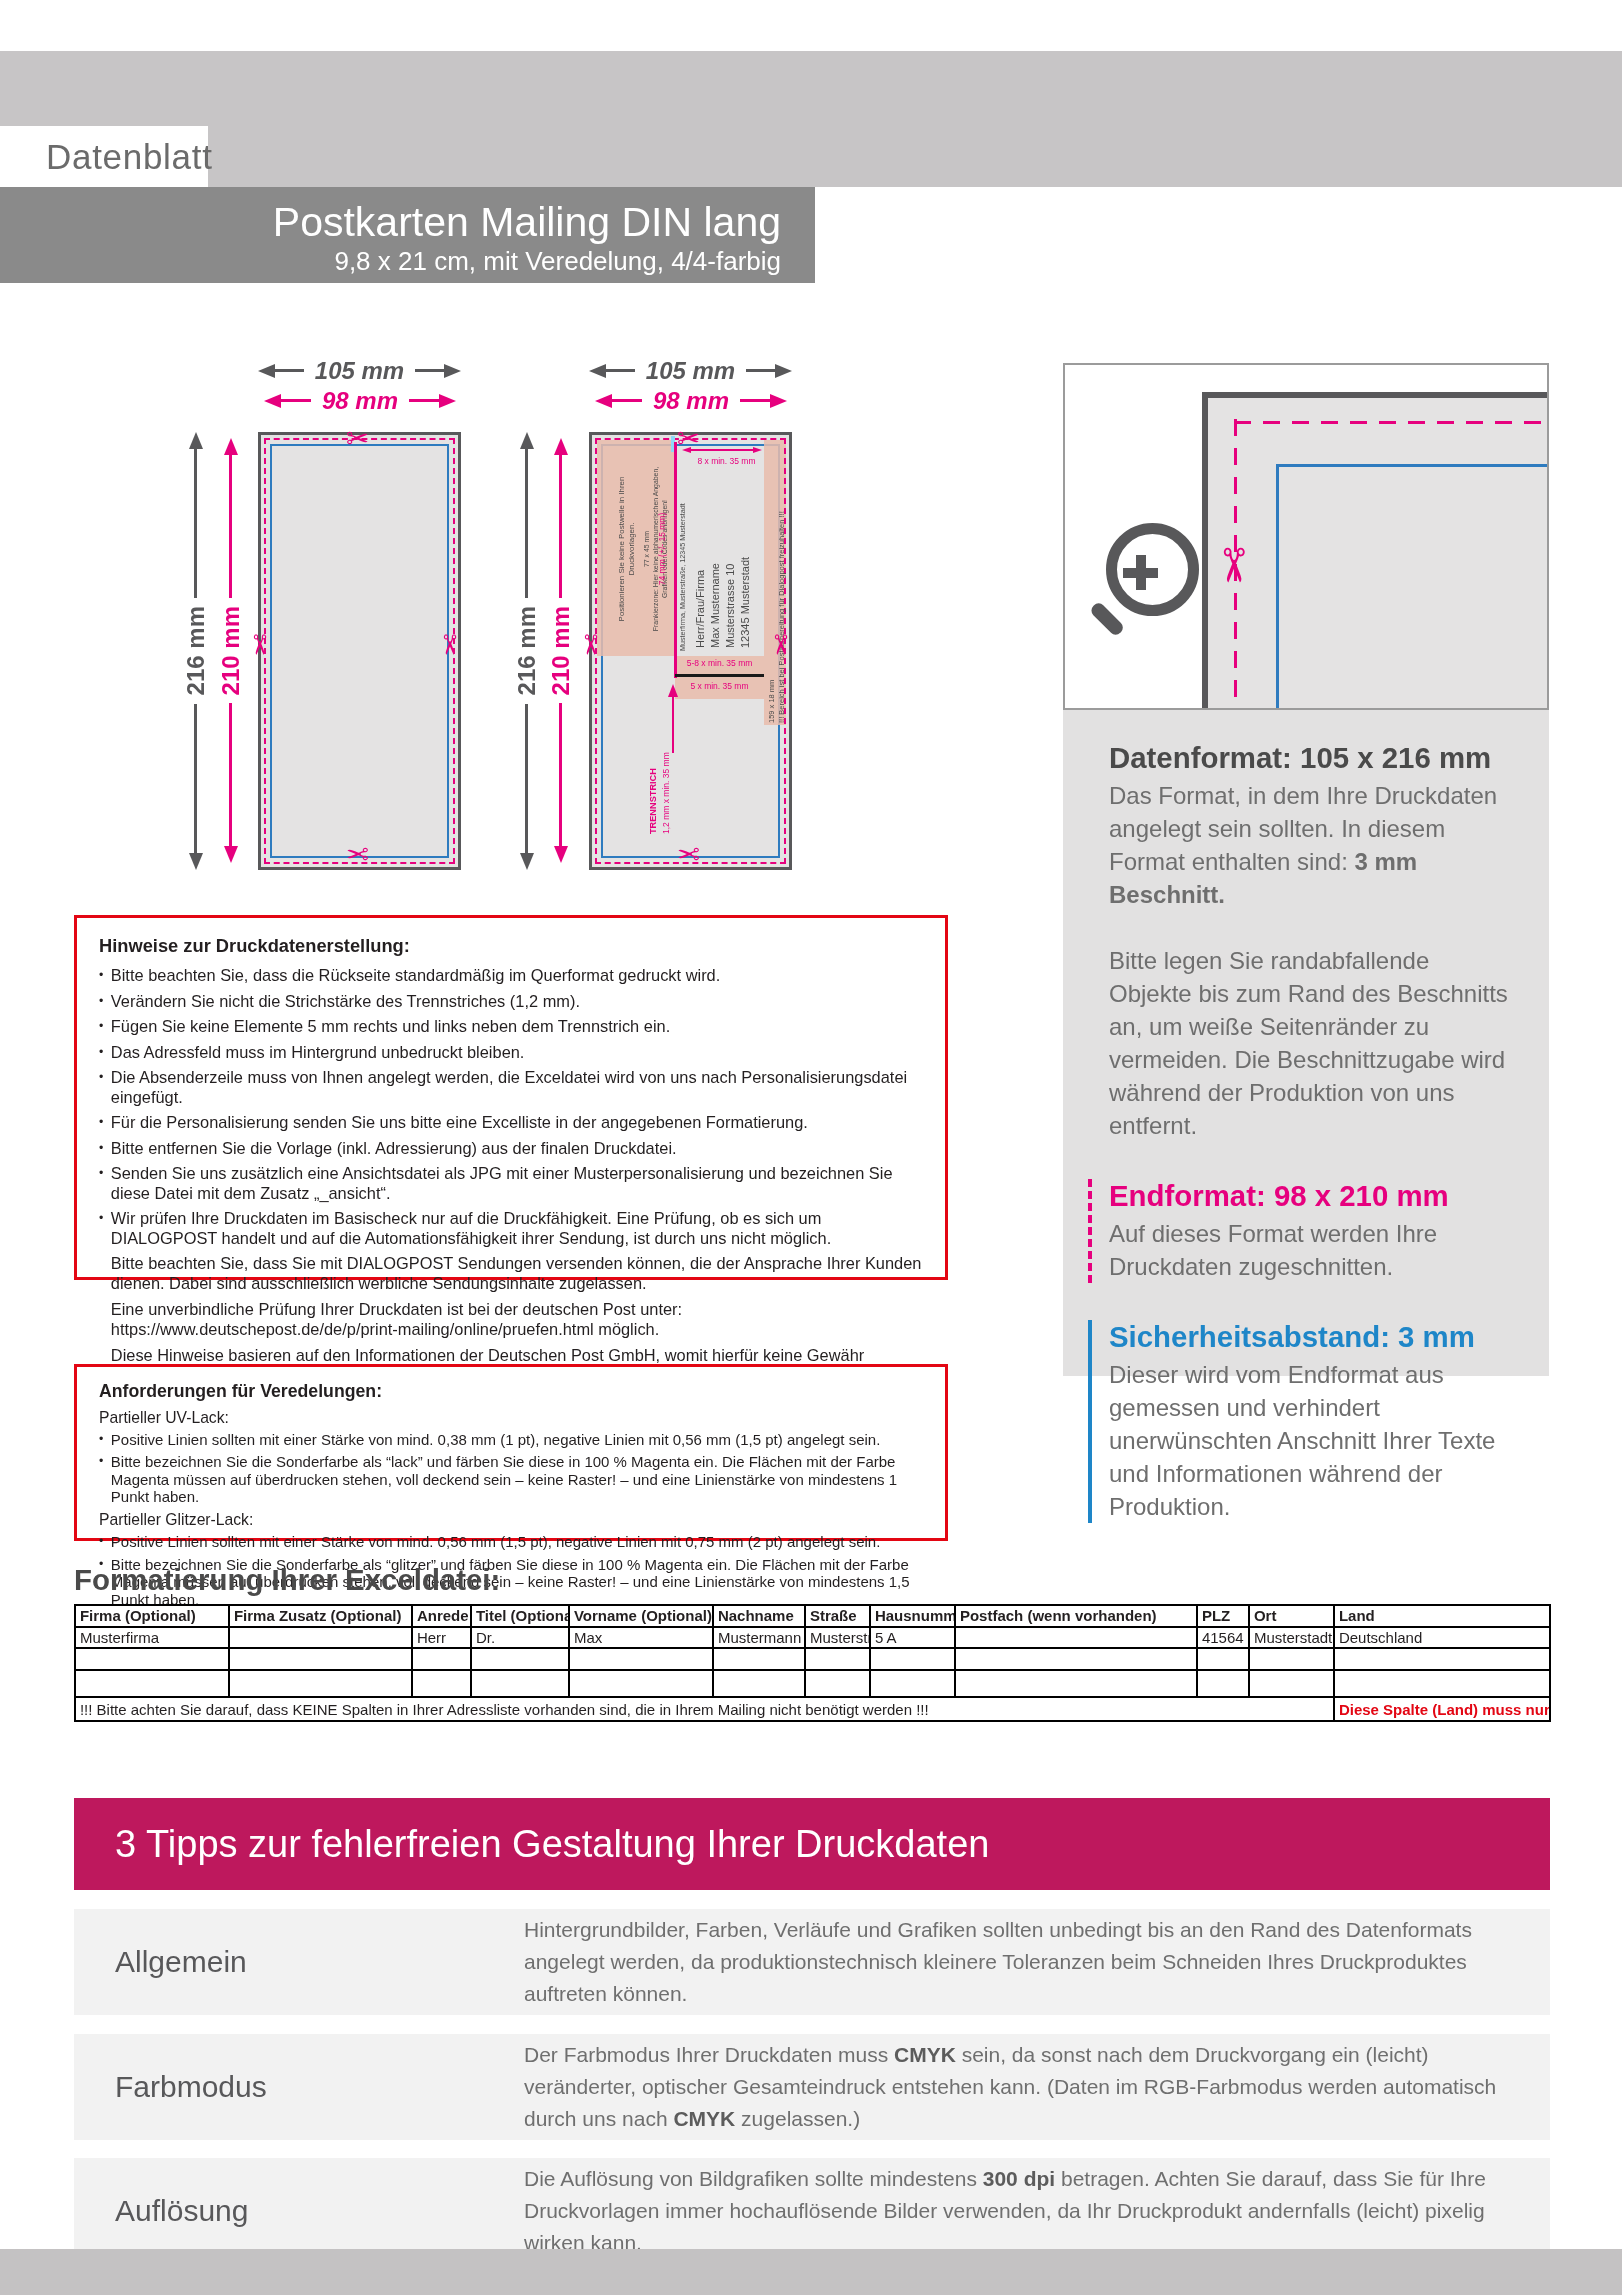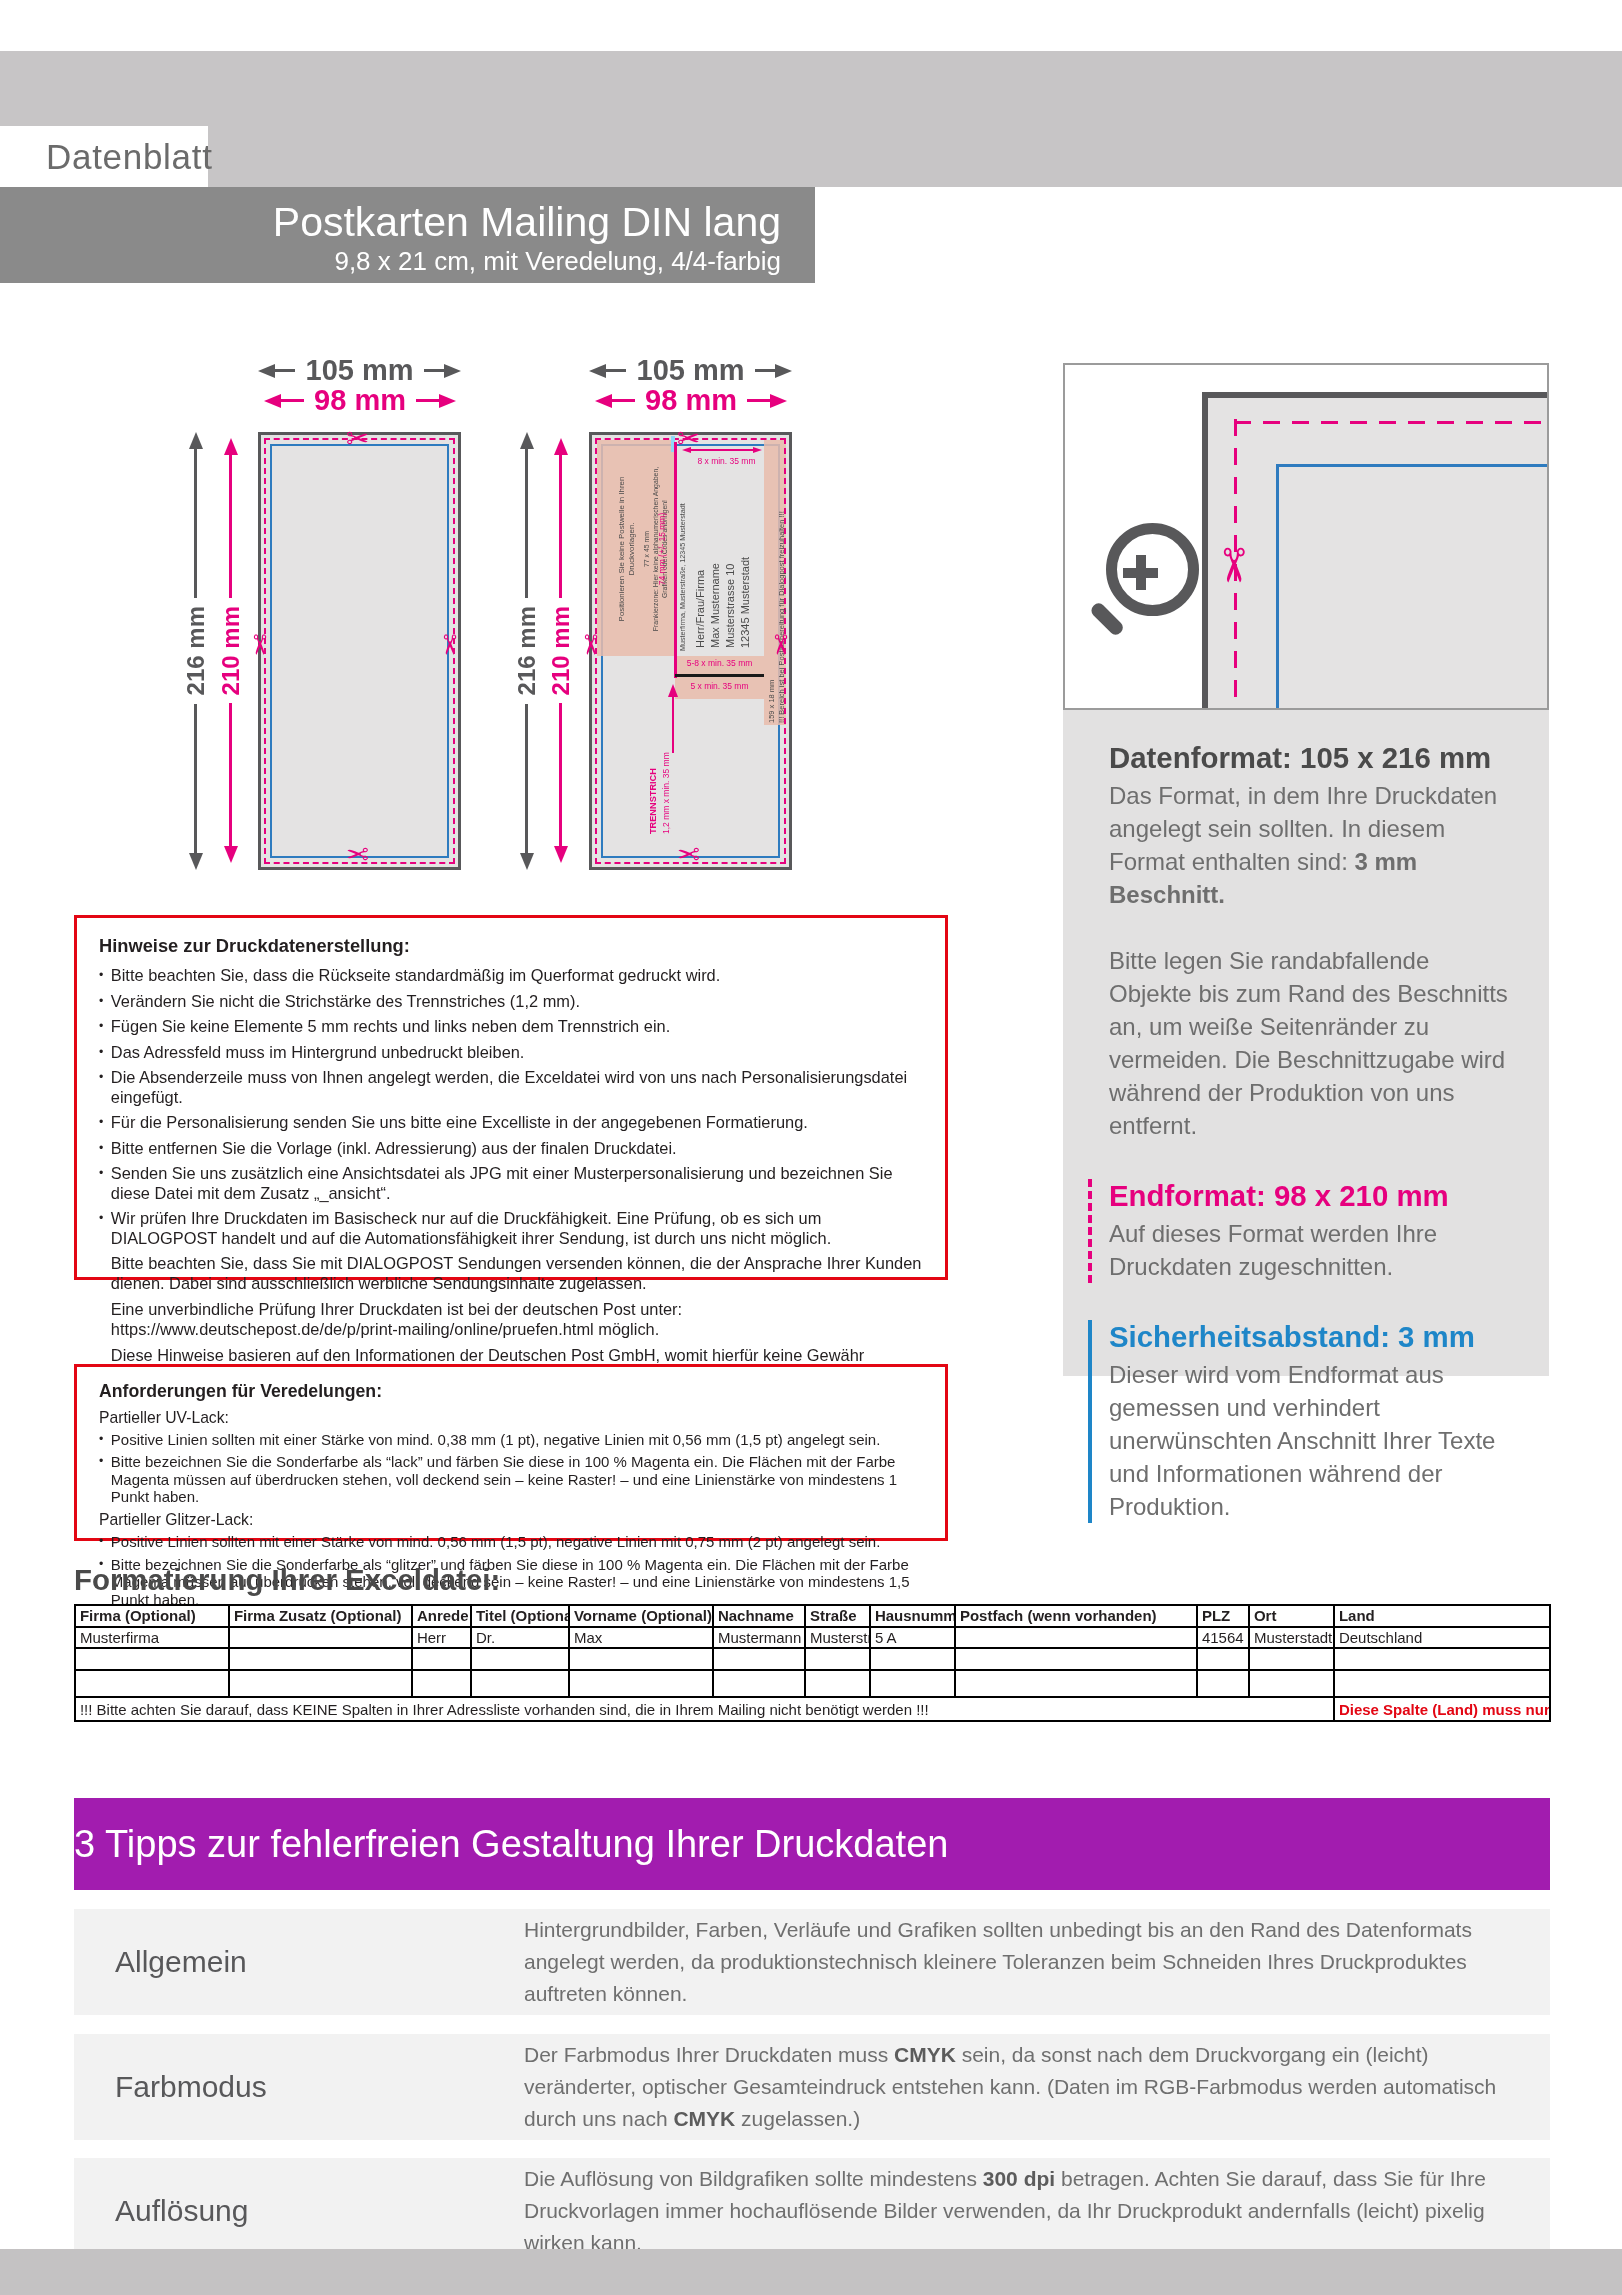--- a/index.html
+++ b/index.html
@@ -15,21 +15,21 @@
       box-sizing:border-box;padding:6.5px 34px 0 0;display:flex;flex-direction:column;justify-content:center;
       align-items:flex-end;row-gap:2.6px;}
   .banner .t{font-size:41px;line-height:43px;}
   .banner .s{font-size:26px;line-height:29px;}
   
   .harrow{position:absolute;display:flex;align-items:center;height:19.6px;}
   .harrow .ln{flex:1;height:3.3px;background:currentColor;}
   .harrow .hd{width:0;height:0;border-top:7.2px solid transparent;border-bottom:7.2px solid transparent;}
   .harrow .hd.l{border-right:17px solid currentColor;}
   .harrow .hd.r{border-left:17px solid currentColor;}
-  .harrow .lb{margin:0 10.5px;font-size:29px;font-weight:bold;white-space:nowrap;}
+  .harrow .lb{margin:0 10.5px;font-size:24px;font-weight:bold;white-space:nowrap;font-style:italic;}
   .varrow{position:absolute;display:flex;flex-direction:column;align-items:center;width:19.6px;}
   .varrow .ln{flex:1;width:3.3px;background:currentColor;}
   .varrow .hd{width:0;height:0;}
   .varrow .hd.u{border-left:7.2px solid transparent;border-right:7.2px solid transparent;border-bottom:17px solid currentColor;}
   .varrow .hd.d{border-left:7.2px solid transparent;border-right:7.2px solid transparent;border-top:17px solid currentColor;}
   .varrow .lb{writing-mode:vertical-rl;transform:rotate(180deg);margin:7.9px 0;font-size:24px;font-weight:bold;white-space:nowrap;}
   .gray{color:#58585a}.mag{color:#e6007e}
   
   .pcard{position:absolute;background:#e4e3e3;border:3.3px solid #58585a;box-sizing:border-box;}
   .dashrect{position:absolute;border:2.6px dashed #e6007e;box-sizing:border-box;}
@@ -77,22 +77,22 @@
   .redbox2 li{font-size:15px;line-height:17.7px;margin-bottom:4.6px;}
   
   .excel-h{position:absolute;left:74px;top:1563px;font-size:29.4px;font-weight:bold;color:#4a4a4a;}
   table.xl{position:absolute;left:74px;top:1604px;width:1476px;border-collapse:collapse;table-layout:fixed;}
   table.xl th,table.xl td{border:2px solid #000;font-size:15px;padding:1.3px 3.9px;white-space:nowrap;overflow:hidden;
       text-align:left;height:21.6px;box-sizing:border-box;}
   table.xl th{font-weight:bold;}
   td.noteL{text-align:center;white-space:normal;font-size:15.7px;height:76px;margin-left:32px;}
   td.noteR{color:#e30613;font-weight:bold;white-space:normal;font-size:15.7px;line-height:19px;vertical-align:top;}
   
-  .tips-banner{position:absolute;left:74px;top:1798px;width:1476px;height:92px;background:#a21caf;
-      display:flex;align-items:center;box-sizing:border-box;}
+  .tips-banner{position:absolute;left:74px;top:1798px;width:1476px;height:92px;background:#be185d;
+      display:flex;align-items:center;box-sizing:border-box;padding-left:41px;}
   .tips-banner span{color:#fff;font-size:38px;}
   .tip-row{position:absolute;left:74px;width:1476px;height:106px;background:#f2f2f2;}
   .tip-row .lab{position:absolute;left:41px;top:0;height:100%;display:flex;align-items:center;
       font-size:30px;color:#58585a;}
   .tip-row .txt{position:absolute;left:450px;top:50%;transform:translateY(-50%);width:1021px;
       font-size:21px;line-height:32px;color:#6f6f6f;}
   .tip-row .txt b{color:#5c5c5c;}
   .footer-bar{position:absolute;left:0;top:2249px;width:1623px;height:46px;background:#c4c2c3;}
 </style>
 </head>

